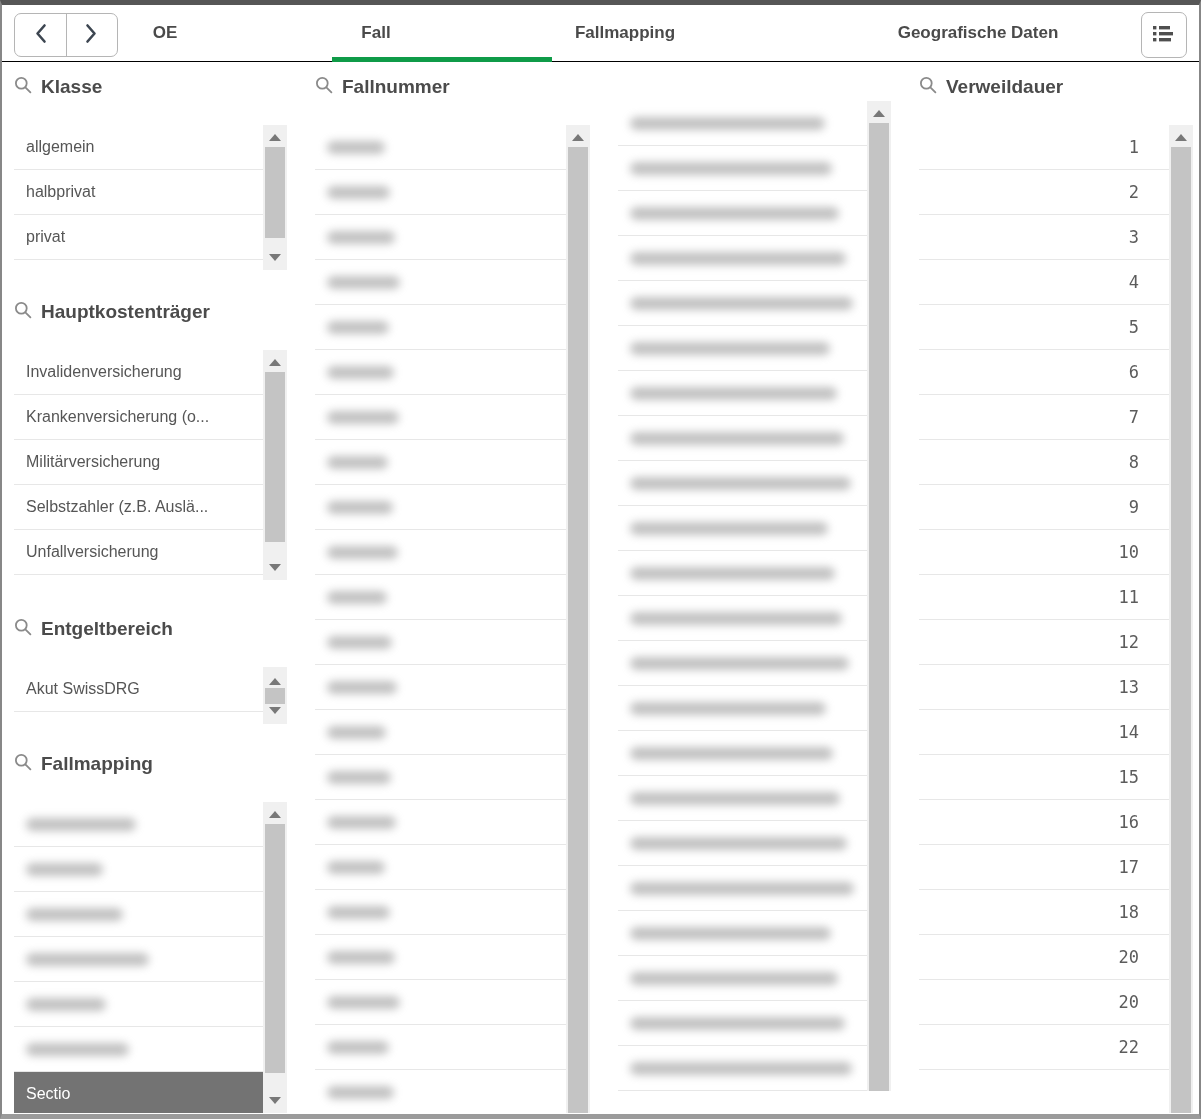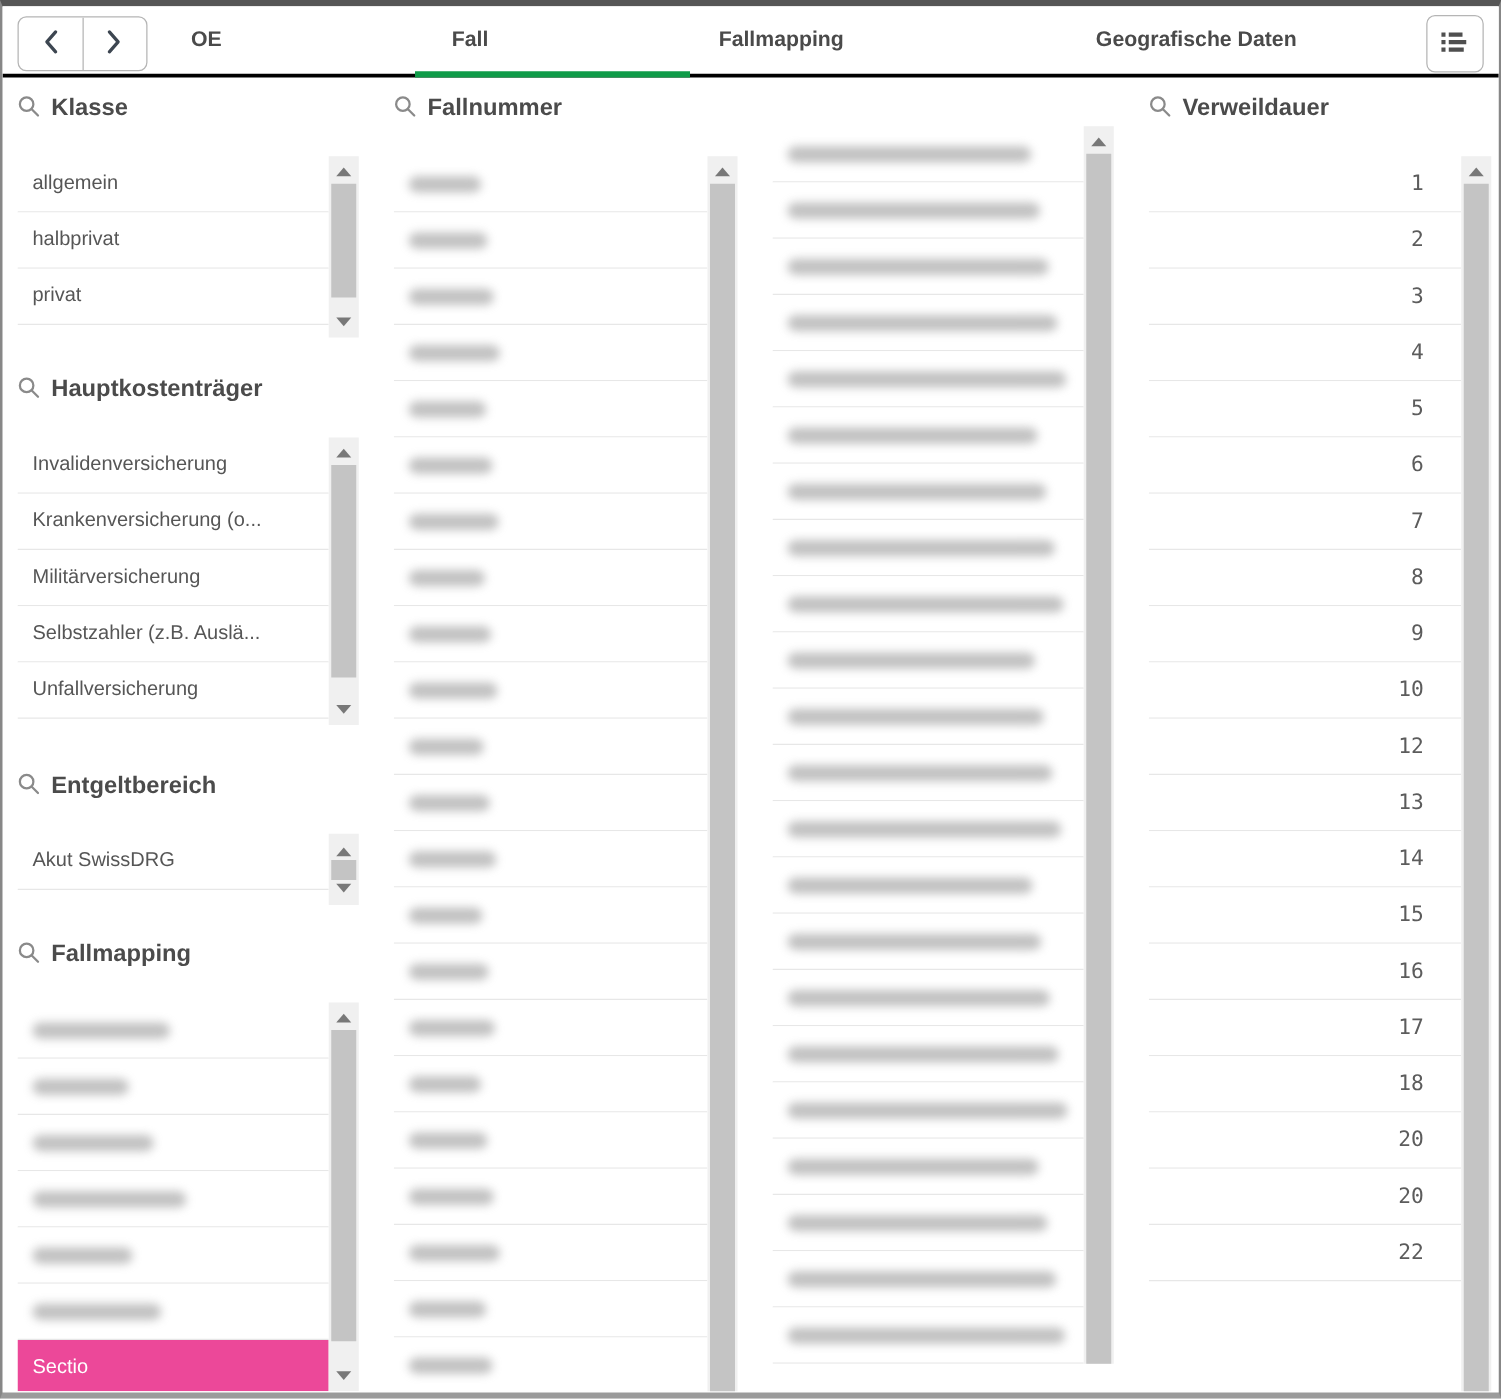--- a/index.html
+++ b/index.html
@@ -3,32 +3,32 @@
 <meta charset="utf-8">
 <style>
   * { margin:0; padding:0; box-sizing:border-box; }
   body { font-family:"Liberation Sans", sans-serif; background:#fff; }
   .frame{
     width:1201px; height:1119px; background:#fff; overflow:hidden; position:relative;
     border-left:2px solid #878787; border-right:2px solid #878787;
     border-top:5px solid #565656; border-bottom:5px solid #9b9b9b;
   }
   
-  .topbar{ height:57px; position:relative; background:#fff; border-bottom:3px solid #000000; }
+  .topbar{ height:57px; position:relative; background:#fff; border-bottom:1px solid #000000; }
   .navgroup{
     position:absolute; left:12px; top:8px; width:104px; height:44px;
     border:1px solid #b5b5b5; border-radius:7px; display:flex; overflow:hidden; background:#fff;
   }
   .navbtn{ flex:1; border:none; background:transparent; display:flex; align-items:center; justify-content:center; cursor:pointer; }
   .navbtn + .navbtn{ border-left:1px solid #b5b5b5; }
   .tab{
     position:absolute; top:50%; transform:translate(-50%,-50%);
     font-weight:bold; font-size:17px; color:#4a4a4a; cursor:pointer; white-space:nowrap;
   }
-  .tab-oe{ left:163px; } .tab-fall{ left:374px; } .tab-fallmapping{ left:623px; } .tab-geo{ left:955px; }
+  .tab-oe{ left:163px; } .tab-fall{ left:374px; } .tab-fallmapping{ left:623px; } .tab-geo{ left:976px; }
   .underline{ position:absolute; left:330px; top:52px; width:220px; height:5px; background:#0f9b48; }
   .menubtn{
     position:absolute; right:12px; top:7px; width:46px; height:46px;
     border:1px solid #b5b5b5; border-radius:7px; background:#fff;
     display:flex; align-items:center; justify-content:center; cursor:pointer;
   }
   
   .content{
     display:grid; grid-template-columns:273px 275px 273px 274px; column-gap:28px;
     padding:13px 0 0 12px; height:1051px; overflow:hidden;
@@ -221,21 +221,21 @@
               </div>
               <div class="row">
                 <span class="blur-blob" style="width: 123px;"></span>
               </div>
               <div class="row">
                 <span class="blur-blob" style="width: 80px;"></span>
               </div>
               <div class="row">
                 <span class="blur-blob" style="width: 103px;"></span>
               </div>
-              <div class="row selected" style="background: #ec4899;">
+              <div class="row selected" style="background: #737373;">
                 <span>Sectio</span>
               </div>
             </div>
           <div class="scrollbar sb-f">
             <div class="sb-arrow up"></div>
             <div class="sb-thumb"></div>
             <div class="sb-arrow down"></div>
           </div>
         </div>
       </div>
@@ -441,20 +441,23 @@
             <div class="row num">
               <span>8</span>
             </div>
             <div class="row num">
               <span>9</span>
             </div>
             <div class="row num">
               <span>10</span>
             </div>
             <div class="row num">
+              <span>11</span>
+            </div>
+            <div class="row num">
               <span>12</span>
             </div>
             <div class="row num">
               <span>13</span>
             </div>
             <div class="row num">
               <span>14</span>
             </div>
             <div class="row num">
               <span>15</span>

